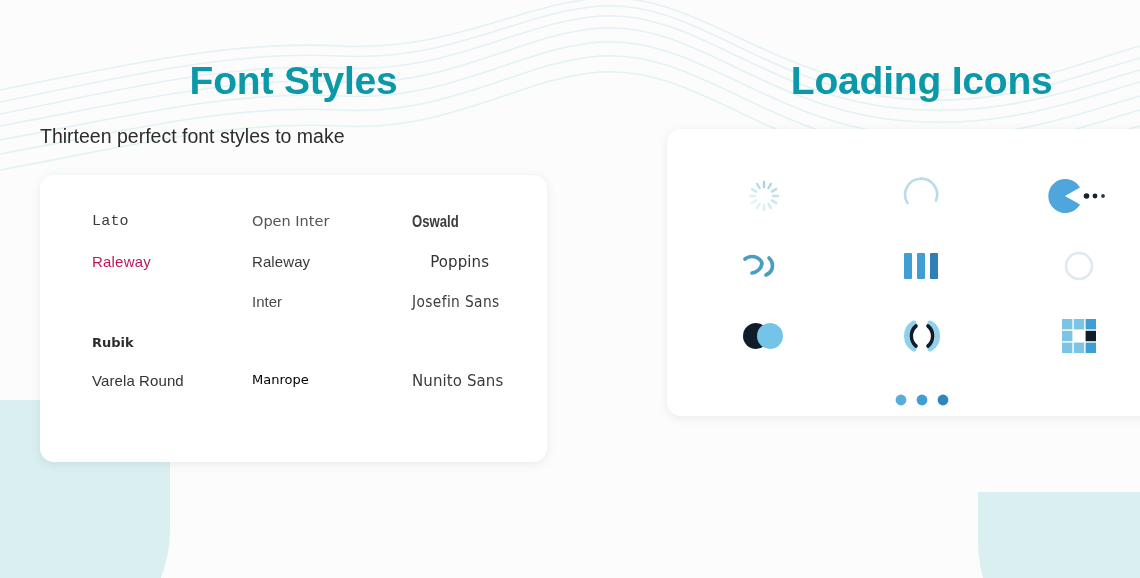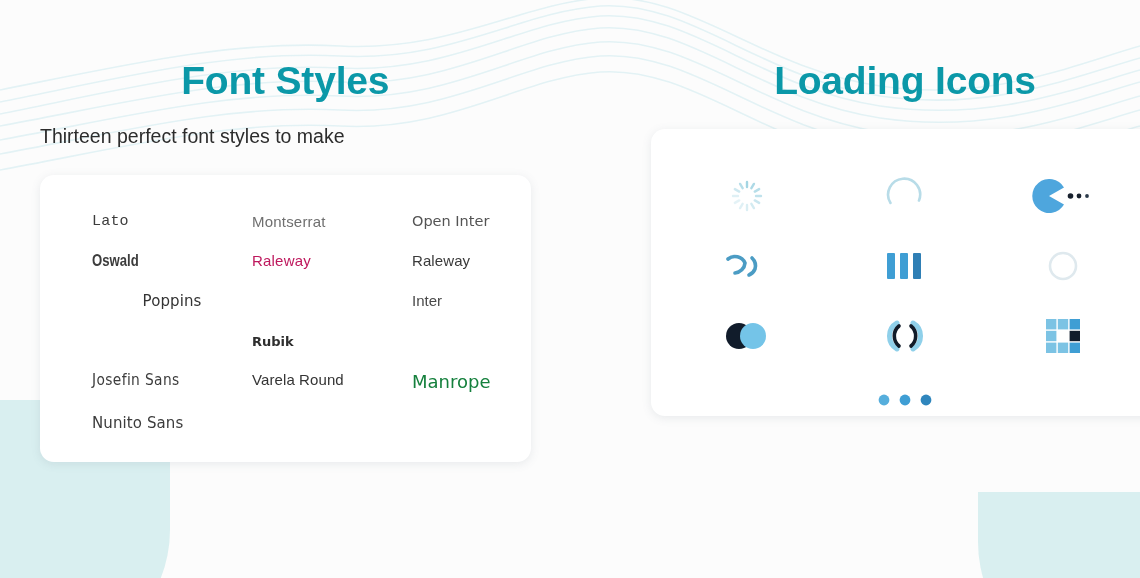--- a/index.html
+++ b/index.html
@@ -133,21 +133,21 @@
   .f-poppins     { font-family: "DejaVu Sans", sans-serif; letter-spacing: .1px; color: #333; text-align: center; }
   .f-josefin     { font-family: "DejaVu Sans", sans-serif; letter-spacing: .4px; transform: scaleX(0.92); transform-origin: left center; }
   .f-nunito      { font-family: "DejaVu Sans", sans-serif; letter-spacing: .1px; }
   .f-montserrat  { font-family: "Liberation Sans", sans-serif; color: #6f6f6f; letter-spacing: .2px; }
   .f-raleway     { font-family: "Liberation Sans", sans-serif; color: #be185d; letter-spacing: .2px; }
   .f-rubik       { font-family: "DejaVu Sans", sans-serif; font-weight: bold; color: #2e2e2e; font-size: 13px; margin-top: 42px; }
   .f-varela      { font-family: "Liberation Sans", sans-serif; color: #343434; letter-spacing: .1px; }
   .f-opensans    { font-family: "DejaVu Sans", sans-serif; color: #545454; font-size: 14.5px; }
   .f-roboto      { font-family: "Liberation Sans", sans-serif; color: #3a3a3a; letter-spacing: .1px; }
   .f-inter       { font-family: "Liberation Sans", sans-serif; color: #4a4a4a; }
-  .f-manrope     { font-family: "DejaVu Sans", sans-serif; color: #15803d; font-size: 18px; text-align: right; }
+  .f-manrope     { font-family: "DejaVu Sans", sans-serif; color: #000000; font-size: 13px; }
 
   
   .loader-grid {
     display: grid;
     grid-template-columns: repeat(3, 1fr);
     grid-auto-rows: 70px;
     align-items: center;
     justify-items: center;
     padding: 10px 18px 0 18px;
   }
@@ -191,21 +191,20 @@
 
   <div class="col col-left">
     <div class="heading">Font Styles</div>
     <div class="subheading">
       <div>Thirteen perfect font styles to make</div>
     </div>
 
     <div class="card card-fonts">
       <div class="font-grid">
         <div class="font-item f-lato">Lato</div>
-        <div class="font-item f-montserrat">Montserrat</div>
         <div class="font-item f-opensans">Open Inter</div>
 
         <div class="font-item f-oswald">Oswald</div>
         <div class="font-item f-raleway">Raleway</div>
         <div class="font-item f-roboto">Raleway</div>
 
         <div class="font-item f-poppins">Poppins</div>
         <div class="font-item f-rubik">Rubik</div>
         <div class="font-item f-inter">Inter</div>
 

